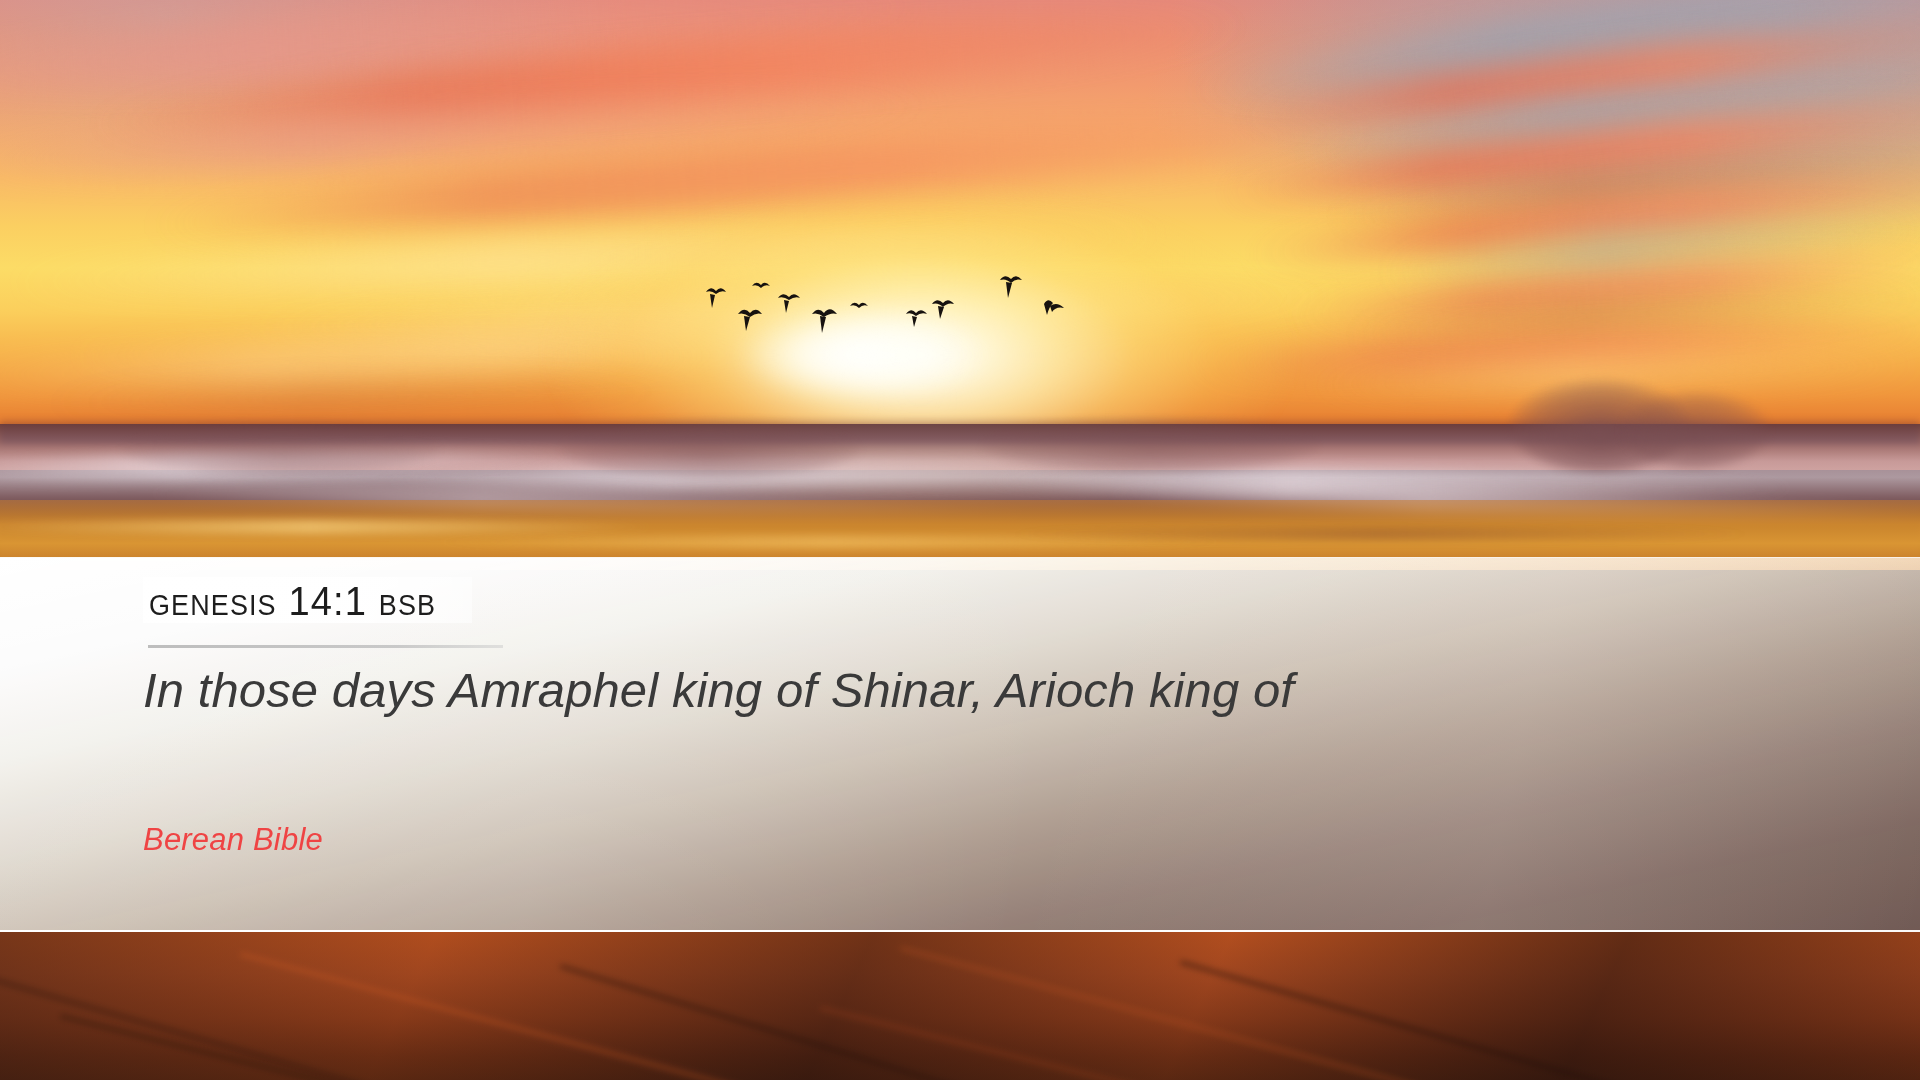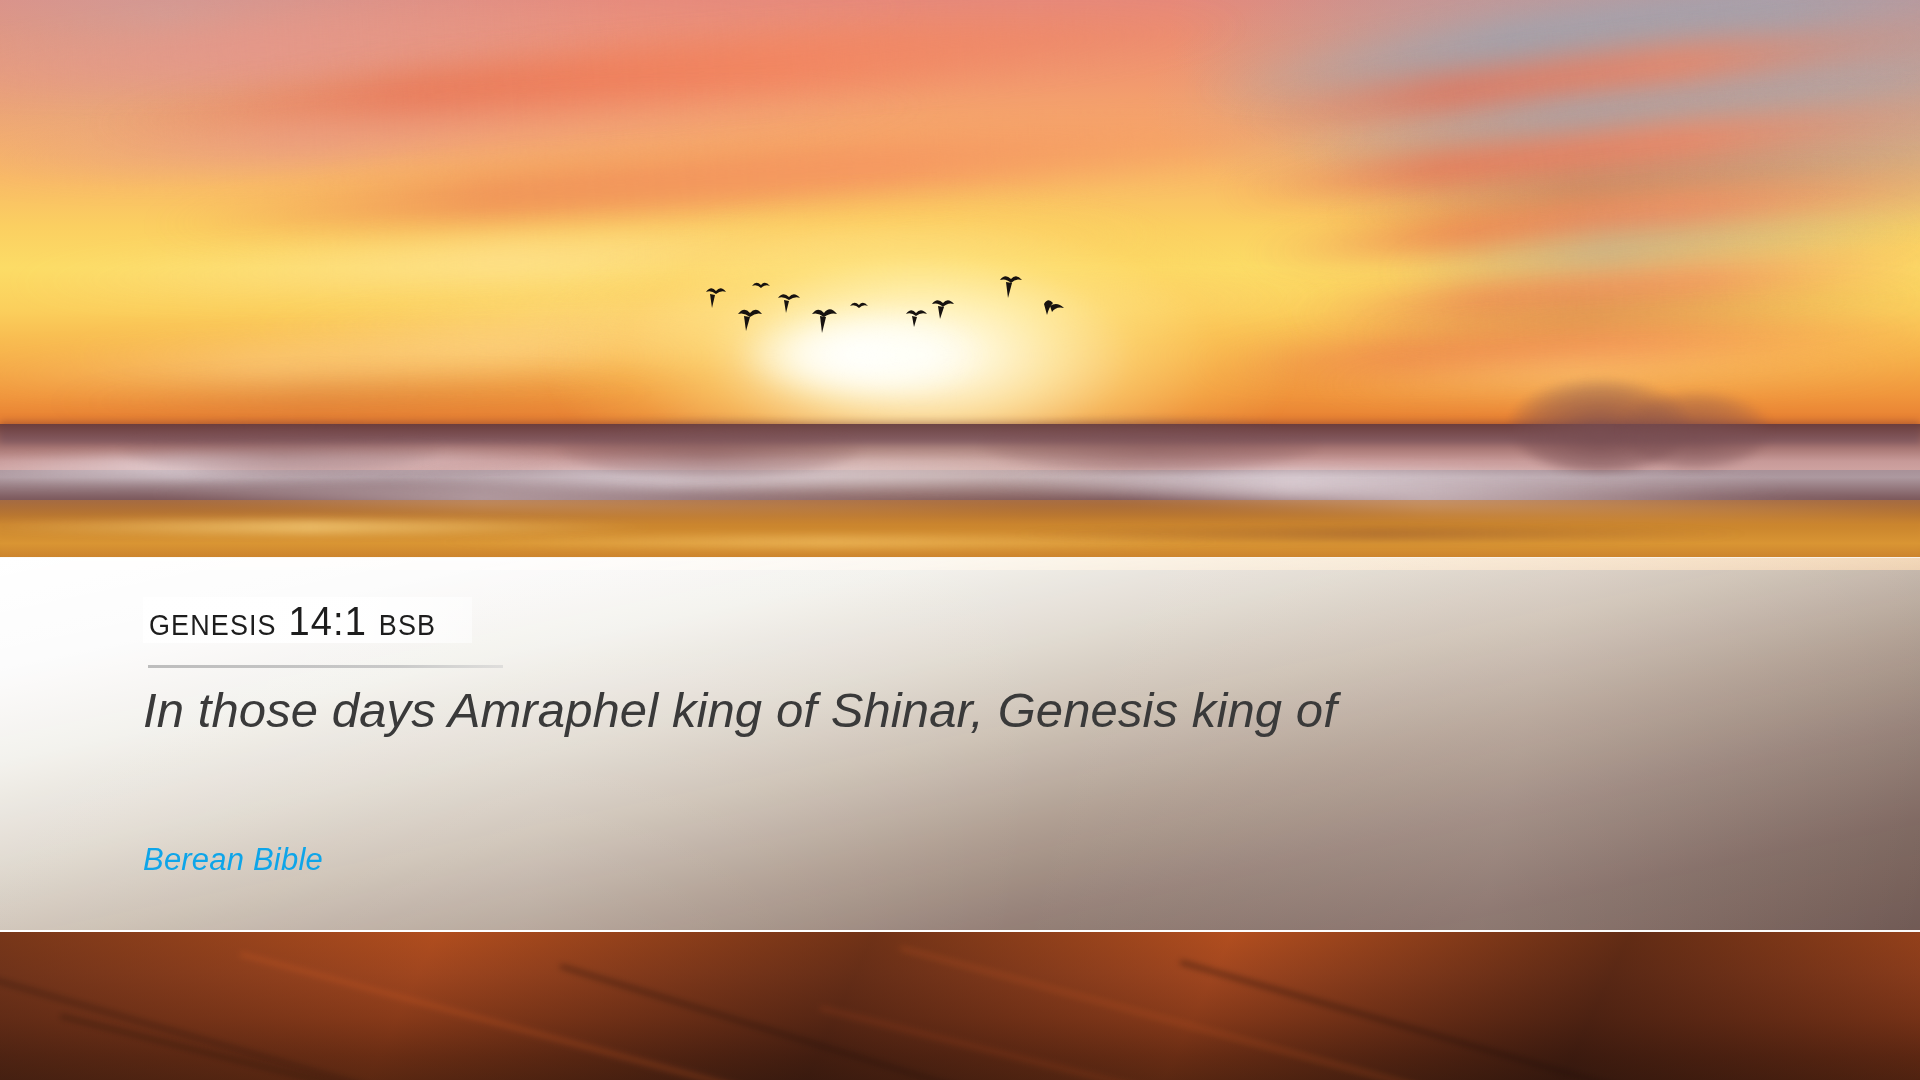--- a/index.html
+++ b/index.html
@@ -148,21 +148,21 @@
   .panel-sheen{
     position:absolute;inset:0;
     background:linear-gradient(102deg,
       rgba(255,255,255,0) 0%,
       rgba(255,255,255,.10) 30%,
       rgba(255,255,255,0) 55%,
       rgba(255,240,234,.12) 78%,
       rgba(255,255,255,0) 100%);
     pointer-events:none;
   }
-  .panel-inner{position:absolute;inset:0;margin-top:20px;}
+  .panel-inner{position:absolute;inset:0;}
 
   
   .refwrap{
     position:absolute;left:143px;top:577px;
     padding:3px 14px 0 6px;
     background:linear-gradient(90deg,rgba(255,255,255,.96) 0%,rgba(255,255,255,.93) 70%,rgba(255,255,255,.55) 100%);
   }
   .reference{
     font-family:"Liberation Sans", sans-serif;
     font-size:41px;
@@ -196,21 +196,21 @@
   .verse .vline{display:block;white-space:nowrap;}
 
   
   .attrib{
     position:absolute;left:143px;top:822px;
     font-family:"Liberation Sans", sans-serif;
     font-style:italic;
     font-weight:300;
     font-size:31px;
     letter-spacing:.2px;
-    color:#0ea5e9;
+    color:#ef4444;
   }
 </style>
 </head>
 <body>
 
 <div id="stage">
 
   <div class="photo">
 
     <div class="sky"></div>
@@ -302,19 +302,19 @@
   </div>
 
   <div class="panel-inner">
 
     <div class="refwrap">
       <div class="reference">Genesis 14:1 BSB</div>
     </div>
     <div class="ref-rule"></div>
 
     <div class="verse">
-      <span class="vline">In those days Amraphel king of Shinar, Genesis king of</span>
+      <span class="vline">In those days Amraphel king of Shinar, Arioch king of</span>
     </div>
 
     <div class="attrib">Berean Bible</div>
   </div>
 
 </div>
 
 </body></html>

